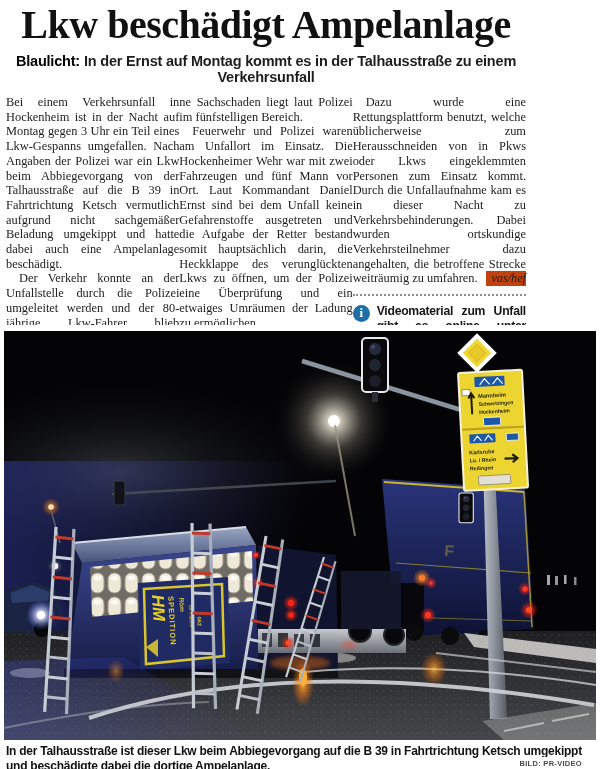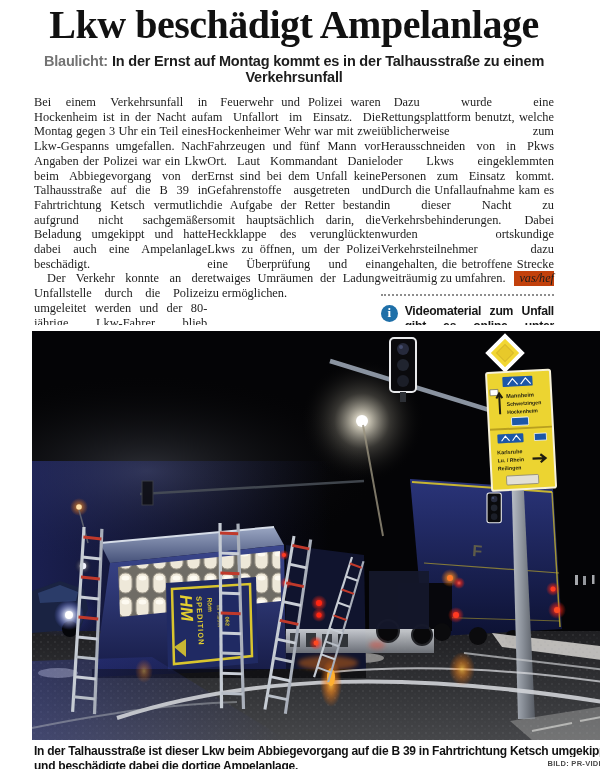--- a/index.html
+++ b/index.html
@@ -1,30 +1,30 @@
 <!DOCTYPE html>
 <html lang="de"><head>
 <meta charset="utf-8">
 <style>
   html,body{margin:0;padding:0;}
   body{
     width:600px;height:769px;background:#ffffff;overflow:hidden;
     font-family:"Liberation Serif",serif;color:#1c1c1c;
   }
-  .page{width:532px;height:769px;position:relative;padding-left:28px;}
+  .page{width:532px;height:769px;position:relative;}
   .headline{
     font-size:40px;font-weight:bold;text-align:center;
     margin:1px 0 5px;letter-spacing:-0.5px;color:#111;
   }
   .kicker{
     text-align:center;font-family:"Liberation Sans",sans-serif;
     font-size:14.5px;font-weight:bold;letter-spacing:-0.2px;
     margin:0 0 10px;color:#1d1d1d;
   }
-  .kicker .label{color:#737373;margin-right:4px;}
+  .kicker .label{color:#000000;margin-right:4px;}
   .columns{display:flex;gap:0;padding:0 6px;height:230px;overflow:hidden;}
   .col{flex:1;font-size:12.4px;line-height:14.7px;text-align:justify;}
   .col p{margin:0;}
   .col p.indent{text-indent:13px;}
   .sigwrap{position:relative;}
   .sig{
     position:absolute;right:0;bottom:0;font-style:italic;
     background:#c2410c;padding-left:5px;font-size:12.2px;
   }
   .infobox{
@@ -61,20 +61,21 @@
   <div class="kicker">
     <span class="label">Blaulicht:</span><span>In der Ernst auf Montag kommt es in der Talhausstraße zu einem Verkehrsunfall</span>
   </div>
 
   <div class="columns">
     <div class="col">
       <p>Bei einem Verkehrsunfall in Hockenheim ist in der Nacht auf Montag gegen 3 Uhr ein Teil eines Lkw-Gespanns umgefallen. Nach Angaben der Polizei war ein Lkw beim Abbiegevorgang von der Talhausstraße auf die B 39 in Fahrtrichtung Ketsch vermutlich aufgrund nicht sachgemäßer Beladung umgekippt und hatte dabei auch eine Ampelanlage beschädigt.</p>
       <p class="indent">Der Verkehr konnte an der Unfallstelle durch die Polizei umgeleitet werden und der 80-jährige Lkw-Fahrer blieb unverletzt. Der entstande-</p>
     </div>
     <div class="col">
+      <p>ne Sachschaden liegt laut Polizei im fünfstelligen Bereich.</p>
       <p class="indent">Feuerwehr und Polizei waren am Unfallort im Einsatz. Die Hockenheimer Wehr war mit zwei Fahrzeugen und fünf Mann vor Ort. Laut Kommandant Daniel Ernst sind bei dem Unfall keine Gefahrenstoffe ausgetreten und die Aufgabe der Retter bestand somit hauptsächlich darin, die Heckklappe des verunglückten Lkws zu öffnen, um der Polizei eine Überprüfung und ein etwaiges Umräumen der Ladung zu ermöglichen.</p>
     </div>
     <div class="col">
       <div class="sigwrap">
         <p class="indent">Dazu wurde eine Rettungsplattform benutzt, welche üblicherweise zum Herausschneiden von in Pkws oder Lkws eingeklemmten Personen zum Einsatz kommt. Durch die Unfallaufnahme kam es in dieser Nacht zu Verkehrsbehinderungen. Dabei wurden ortskundige Verkehrsteilnehmer dazu angehalten, die betroffene Strecke weiträumig zu umfahren.</p>
         <span class="sig">vas/hef</span>
       </div>
       <div class="infobox">
         <div class="info-icon">i</div>
         <div>Videomaterial zum Unfall gibt es online unter www.schwetzinger-zeitung.de.</div>

